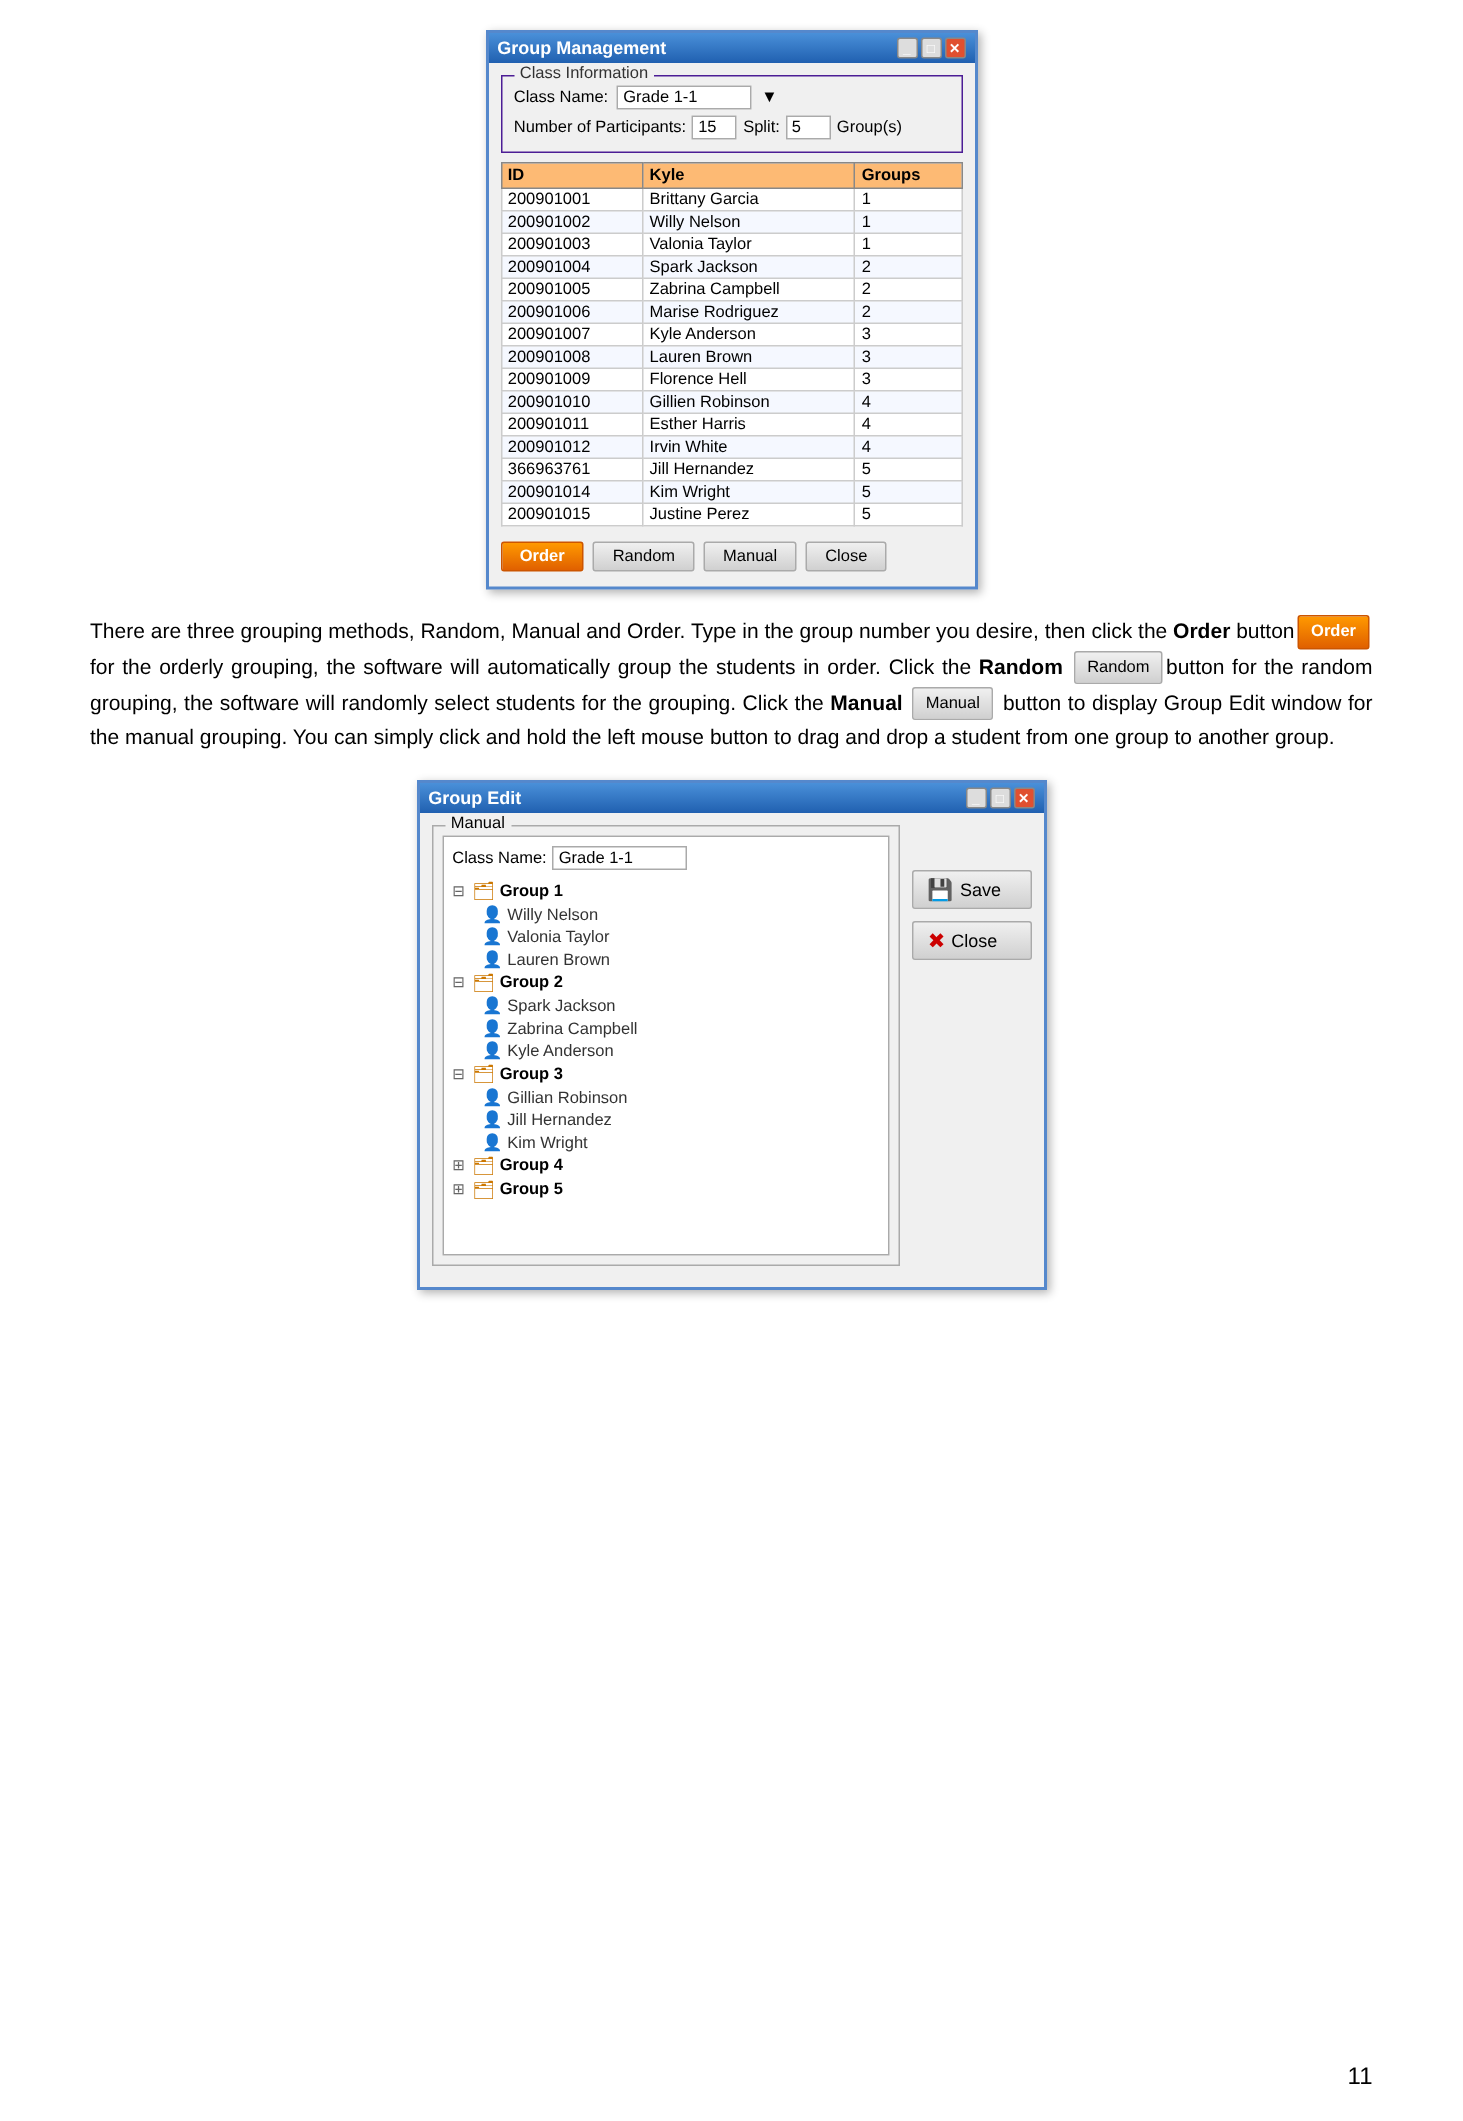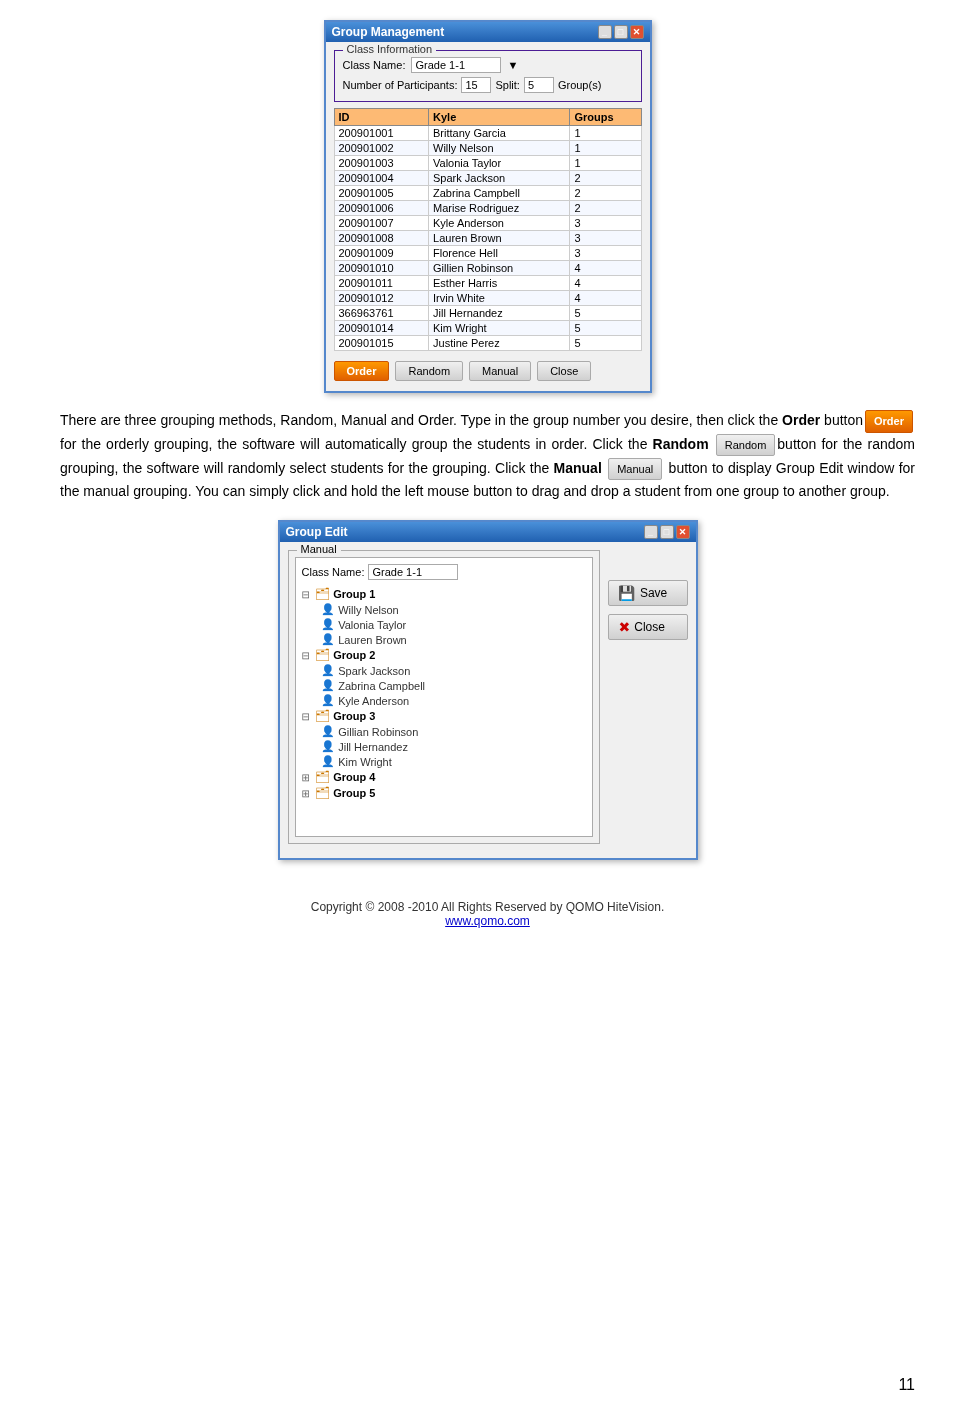--- a/index.html
+++ b/index.html
@@ -599,20 +599,16 @@
           </button>
           <button class="btn-close-ge">
             <span class="close-icon">✖</span>
             <span>Close</span>
           </button>
         </div>
       </div>
     </div>
   </div>
 
-  <div class="footer">
-    <div>Copyright © 2008 -2010 All Rights Reserved by QOMO HiteVision.</div>
-    <div><a href="#">www.qomo.com</a></div>
-  </div>
 
   <div class="page-number">11</div>
 
 </div>
 
 </body></html>

